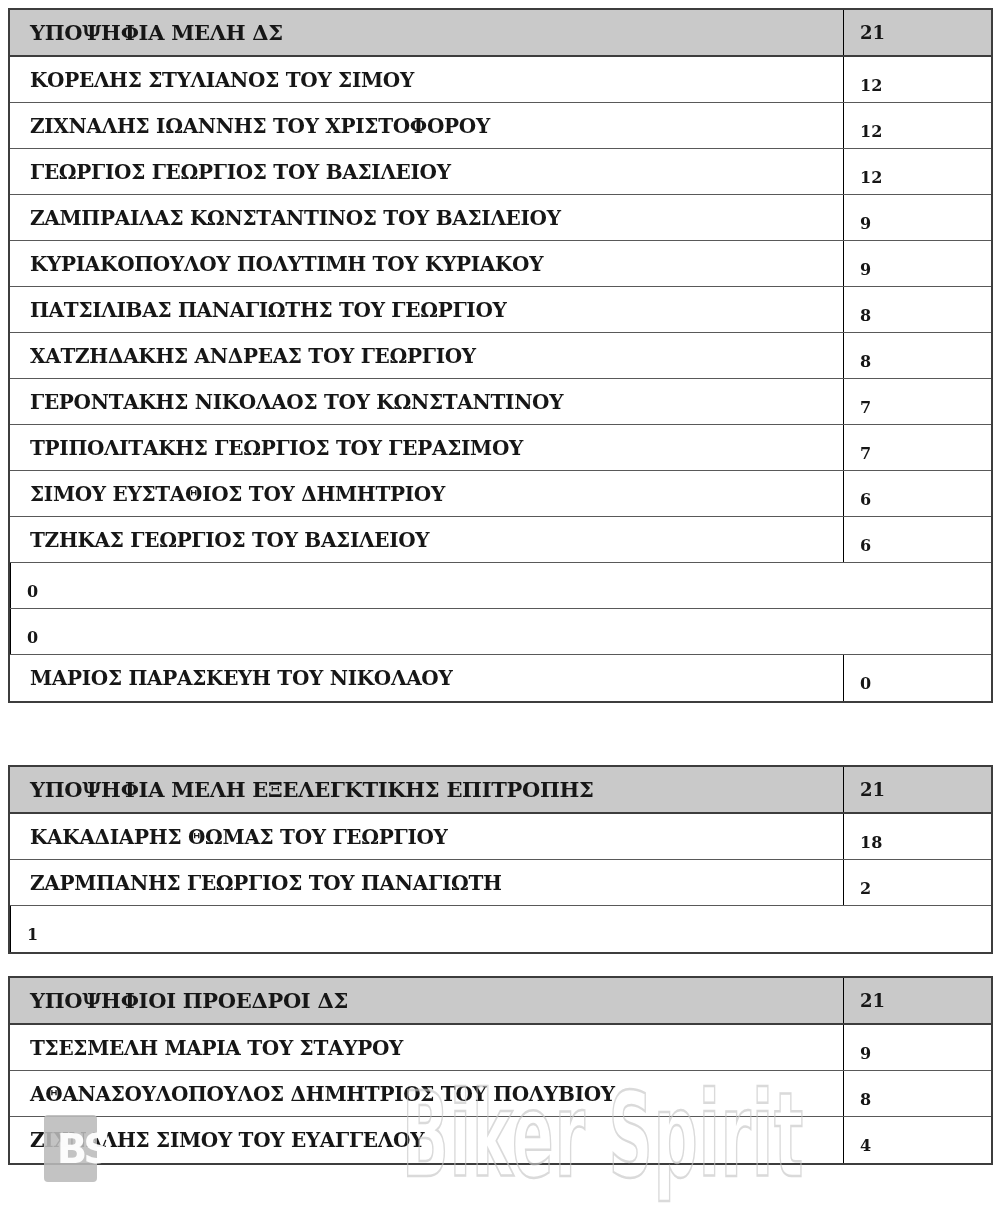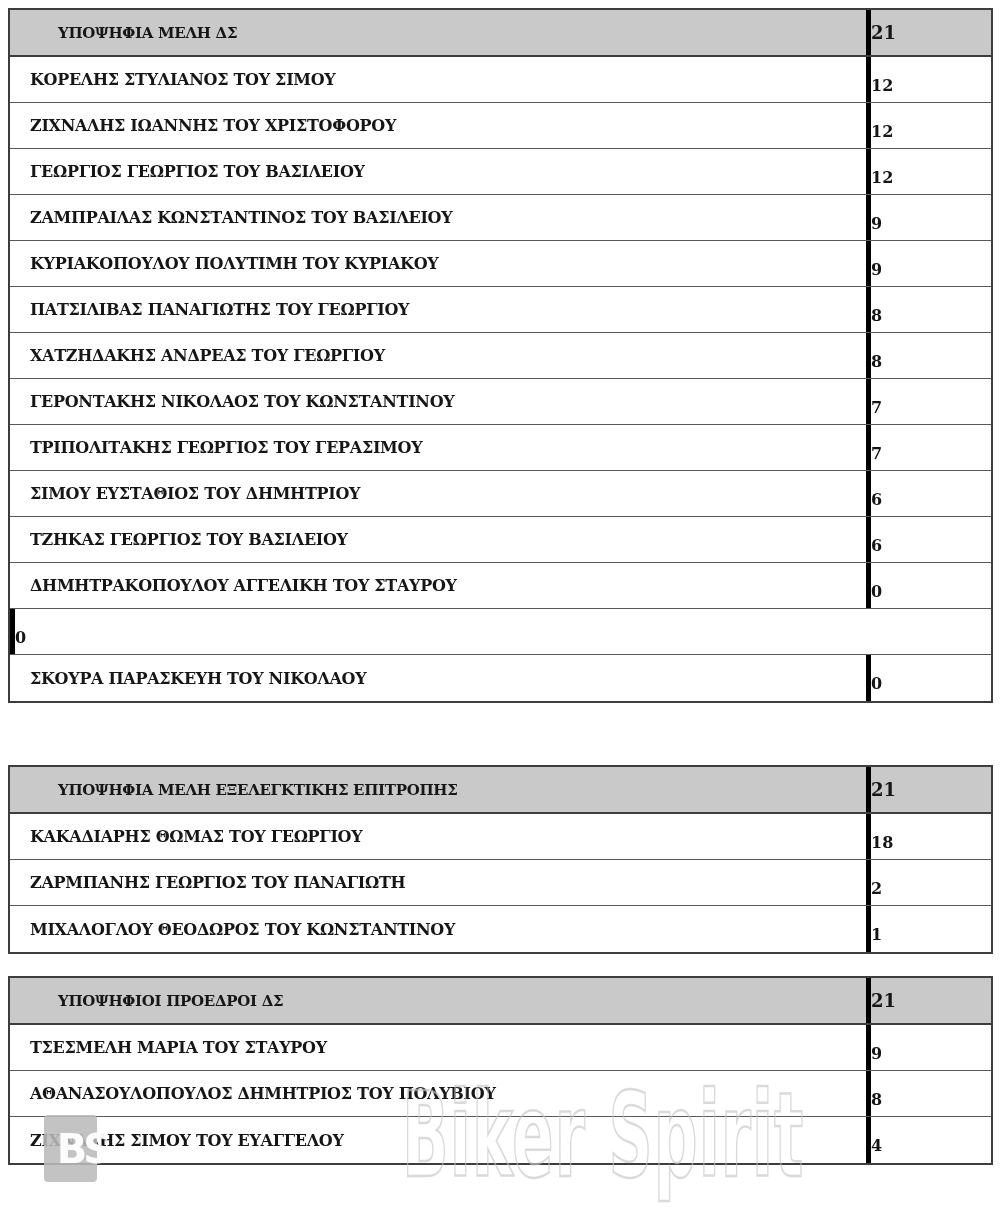--- a/index.html
+++ b/index.html
@@ -33,32 +33,33 @@
     height: 47px;
     background: #c9c9c9;
     border-bottom: 2px solid #3d3d3d;
   }
   .cell-name {
     flex: 1;
     display: flex;
     align-items: center;
     padding-left: 20px;
     padding-right: 8px;
-    font-size: 16px;
+    font-size: 20px;
     font-weight: bold;
     letter-spacing: -0.3px;
     white-space: nowrap;
     overflow: hidden;
   }
-  .header-row .cell-name { font-size: 15px; margin-left: 28px; }
+  .header-row .cell-name { font-size: 21px; }
   .cell-votes {
-    width: 125px;
-    border-left: 5px solid #000000;
+    width: 148px;
+    border-left: 1px solid #000000;
     display: flex;
     align-items: center;
+    padding-left: 16px;
     font-size: 16px;
     font-weight: bold;
     padding-top: 11px;
   }
   .header-row .cell-votes {
     font-size: 18px;
     padding-top: 0;
   }
 
   .watermark-text {
@@ -146,46 +147,44 @@
       </div>
       <div class="row data-row">
         <div class="cell-name">ΣΙΜΟΥ ΕΥΣΤΑΘΙΟΣ ΤΟΥ ΔΗΜΗΤΡΙΟΥ</div>
         <div class="cell-votes">6</div>
       </div>
       <div class="row data-row">
         <div class="cell-name">ΤΖΗΚΑΣ ΓΕΩΡΓΙΟΣ ΤΟΥ ΒΑΣΙΛΕΙΟΥ</div>
         <div class="cell-votes">6</div>
       </div>
       <div class="row data-row">
-        <div class="cell-name">ΔΗΜΗΤΡΑΚΟΠΟΥΛΟΥ ΑΓΓΕΛΙΚΗ ΤΟΥ ΣΤΑΥΡΟΥ</div>
         <div class="cell-votes">0</div>
       </div>
       <div class="row data-row">
         <div class="cell-votes">0</div>
       </div>
       <div class="row data-row">
-        <div class="cell-name">ΣΚΟΥΡΑ ΠΑΡΑΣΚΕΥΗ ΤΟΥ ΝΙΚΟΛΑΟΥ</div>
+        <div class="cell-name">ΜΑΡΙΟΣ ΠΑΡΑΣΚΕΥΗ ΤΟΥ ΝΙΚΟΛΑΟΥ</div>
         <div class="cell-votes">0</div>
       </div>
     </div>
     <div class="doc-table table-2">
       <div class="row header-row">
         <div class="cell-name">ΥΠΟΨΗΦΙΑ ΜΕΛΗ ΕΞΕΛΕΓΚΤΙΚΗΣ ΕΠΙΤΡΟΠΗΣ</div>
         <div class="cell-votes">21</div>
       </div>
       <div class="row data-row">
         <div class="cell-name">ΚΑΚΑΔΙΑΡΗΣ ΘΩΜΑΣ ΤΟΥ ΓΕΩΡΓΙΟΥ</div>
         <div class="cell-votes">18</div>
       </div>
       <div class="row data-row">
         <div class="cell-name">ΖΑΡΜΠΑΝΗΣ ΓΕΩΡΓΙΟΣ ΤΟΥ ΠΑΝΑΓΙΩΤΗ</div>
         <div class="cell-votes">2</div>
       </div>
       <div class="row data-row">
-        <div class="cell-name">ΜΙΧΑΛΟΓΛΟΥ ΘΕΟΔΩΡΟΣ ΤΟΥ ΚΩΝΣΤΑΝΤΙΝΟΥ</div>
         <div class="cell-votes">1</div>
       </div>
     </div>
     <div class="doc-table table-3">
       <div class="row header-row">
         <div class="cell-name">ΥΠΟΨΗΦΙΟΙ ΠΡΟΕΔΡΟΙ ΔΣ</div>
         <div class="cell-votes">21</div>
       </div>
       <div class="row data-row">
         <div class="cell-name">ΤΣΕΣΜΕΛΗ ΜΑΡΙΑ ΤΟΥ ΣΤΑΥΡΟΥ</div>

